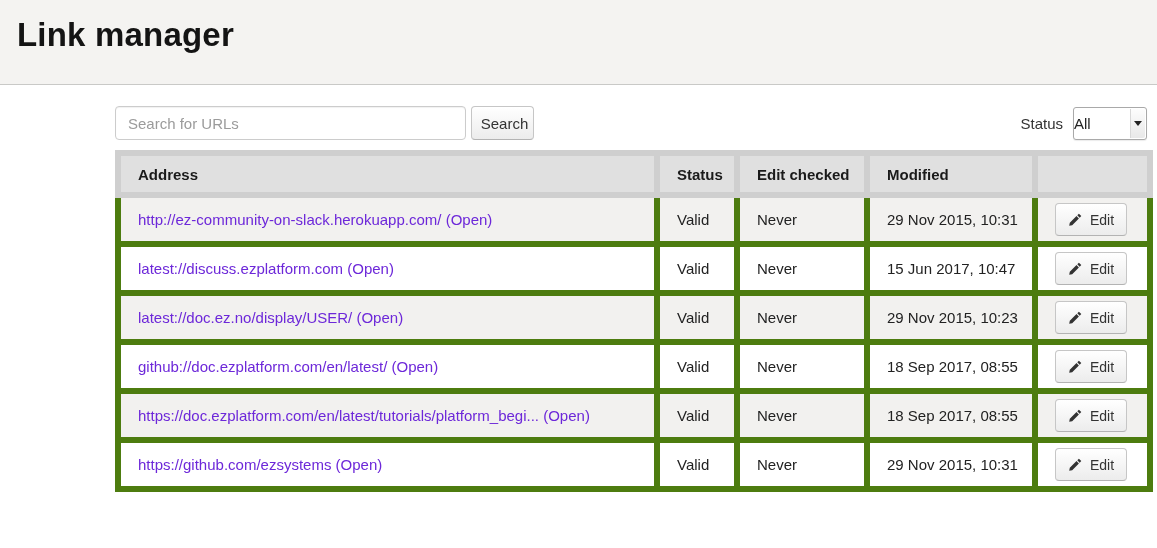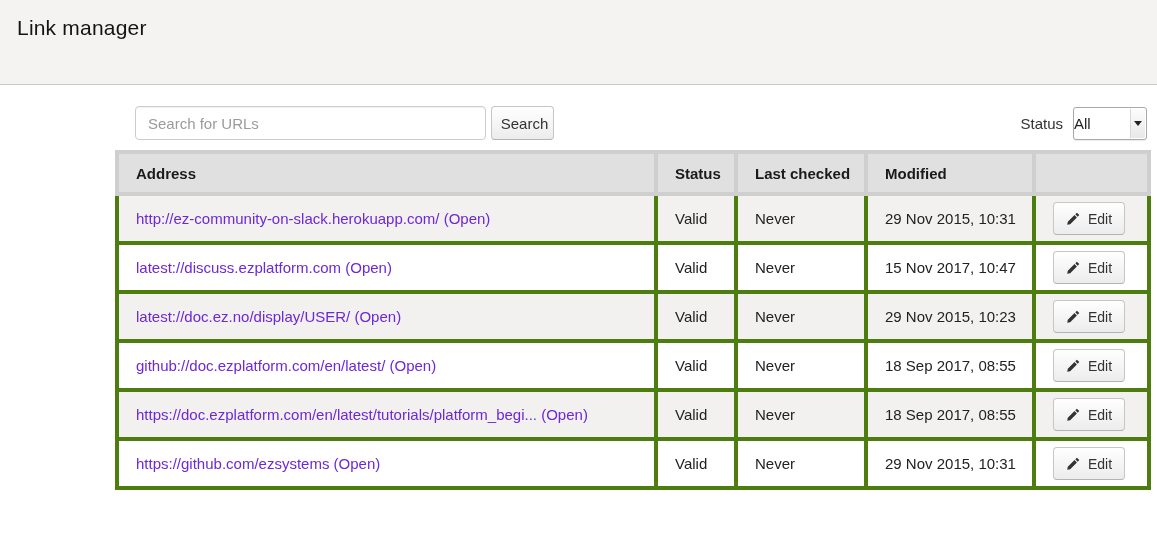--- a/index.html
+++ b/index.html
@@ -11,22 +11,22 @@
     overflow: hidden;
   }
   
   .page-header {
     height: 85px;
     background: #f4f3f1;
     border-bottom: 1px solid #c9c9c7;
     padding: 16px 18px 0 17px;
   }
   .page-header h1 {
-    font-size: 21px;
-    font-weight: 400;
+    font-size: 33px;
+    font-weight: 700;
     color: #141414;
     letter-spacing: 0.2px;
   }
   
   .content {
     margin-left: 115px;
     width: 1032px;
   }
   .toolbar {
     margin-top: 21px;
@@ -37,21 +37,20 @@
   .search-input {
     width: 351px; height: 34px;
     border: 1px solid #ccc;
     border-radius: 4px;
     padding: 6px 12px;
     font-size: 15px;
     font-family: inherit;
     color: #555;
     box-shadow: inset 0 1px 1px rgba(0,0,0,0.06);
     outline: none;
-    margin-left: 20px;
   }
   .search-input::placeholder { color: #9b9b9b; opacity: 1; }
   .btn {
     display: inline-flex;
     align-items: center;
     justify-content: center;
     height: 34px;
     padding: 6px 12px;
     font-size: 15px;
     font-family: inherit;
@@ -105,21 +104,21 @@
     table-layout: fixed;
     font-size: 15px;
     background: #fff;
   }
   table.links col.c-address { width: 539px; }
   table.links col.c-status  { width: 80px; }
   table.links col.c-checked { width: 130px; }
   table.links col.c-modified{ width: 168px; }
   table.links col.c-actions { width: 115px; }
   table.links th, table.links td {
-    border: 4px solid #4d7c0f;
+    border: 6px solid #4d7c0f;
     text-align: left;
     vertical-align: middle;
     padding: 4px 17px;
     overflow: hidden;
     white-space: nowrap;
   }
   table.links thead th {
     background: #e0e0e0;
     border-color: #cfcfcf;
     font-weight: 700;
@@ -169,21 +168,21 @@
       <col class="c-address">
         <col class="c-status">
         <col class="c-checked">
         <col class="c-modified">
         <col class="c-actions">
     </colgroup>
     <thead>
       <tr>
         <th>Address</th>
         <th>Status</th>
-        <th>Last checked</th>
+        <th>Edit checked</th>
         <th>Modified</th>
         <th></th>
       </tr>
     </thead>
     <tbody>
   <tr>
     <td>
       <a href="#">http://ez-community-on-slack.herokuapp.com/</a>
       <a href="#">(Open)</a>
     </td>
@@ -202,21 +201,21 @@
     </td>
   </tr>
 
   <tr>
     <td>
       <a href="#">latest://discuss.ezplatform.com</a>
       <a href="#">(Open)</a>
     </td>
     <td>Valid</td>
     <td>Never</td>
-    <td>15 Nov 2017, 10:47</td>
+    <td>15 Jun 2017, 10:47</td>
     <td class="actions-cell">
       <button class="btn edit-btn">
         <span class="pencil">
           <svg width="14" height="14" viewBox="0 0 14 14">
             <path d="M10.9 0.7 L13.3 3.1 L11.7 4.7 L9.3 2.3 Z M8.5 3.1 L10.9 5.5 L4.2 12.2 L1.2 12.8 L1.8 9.8 Z" fill="#333"></path>
           </svg>
         </span>
         <span>Edit</span>
       </button>
     </td>

